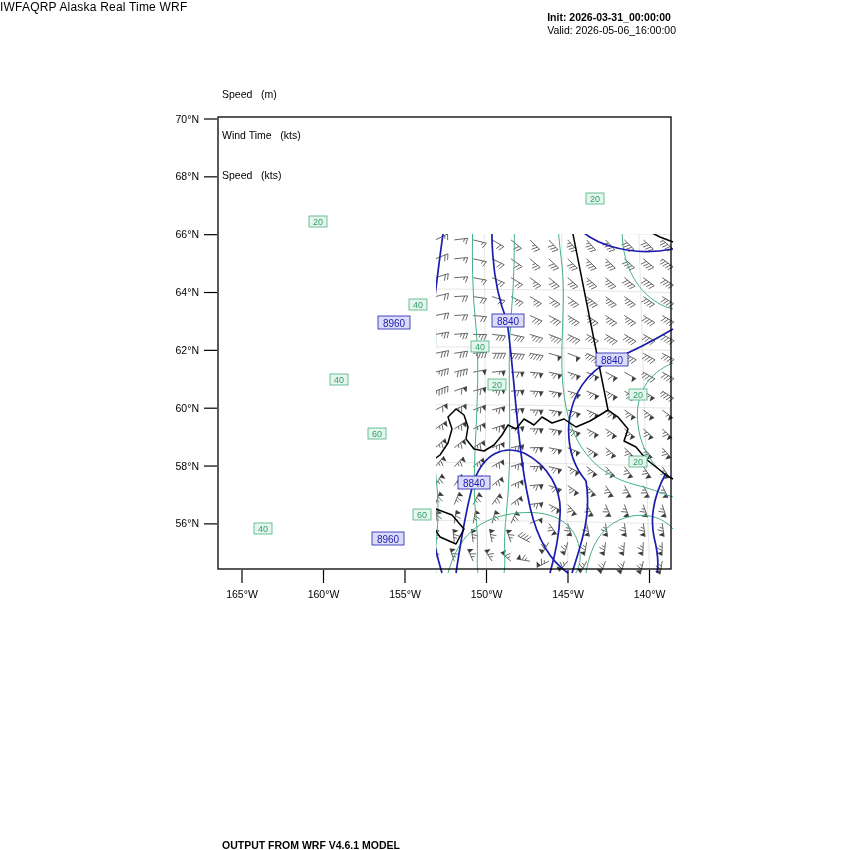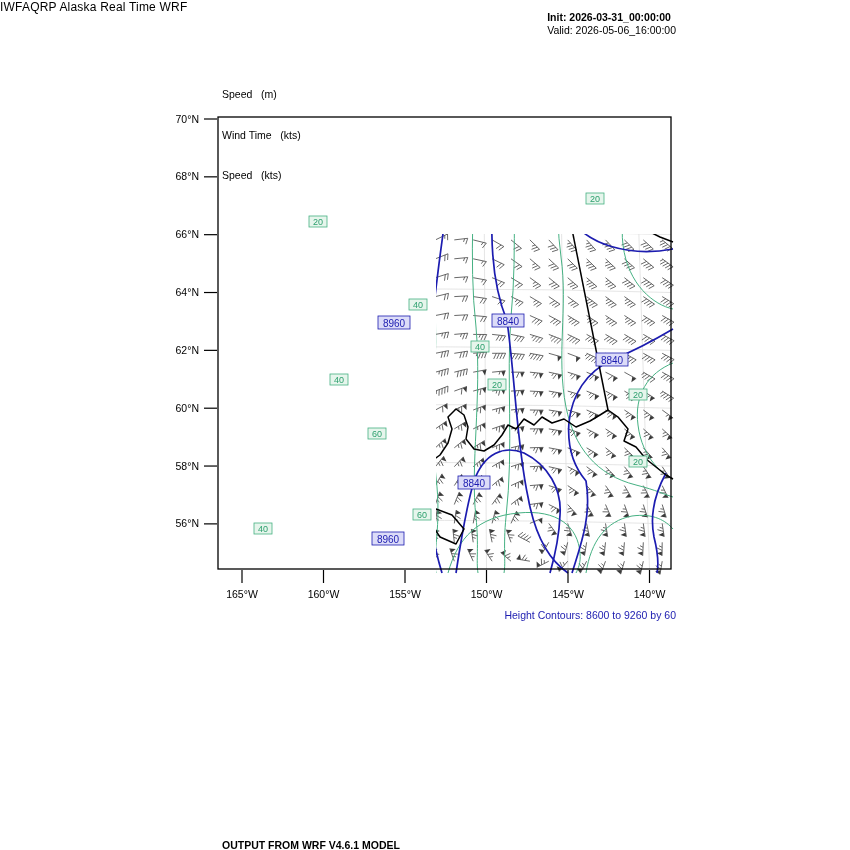--- a/index.html
+++ b/index.html
@@ -2169,19 +2169,18 @@
       <line x1="486.5" y1="570" x2="486.5" y2="583" stroke="#000" stroke-width="1.2"></line>
       <text x="486.5" y="598" text-anchor="middle" font-size="10.5px" fill="#000">150°W</text>
       <line x1="568" y1="570" x2="568" y2="583" stroke="#000" stroke-width="1.2"></line>
       <text x="568" y="598" text-anchor="middle" font-size="10.5px" fill="#000">145°W</text>
       <line x1="649.5" y1="570" x2="649.5" y2="583" stroke="#000" stroke-width="1.2"></line>
       <text x="649.5" y="598" text-anchor="middle" font-size="10.5px" fill="#000">140°W</text>
     </g>
   </svg>
 
 <div class="abs" id="annos">
-  <div id="anno-height">Height Contours: 8600 to 9260 by 60</div>
 </div>
 
 <div class="abs" id="footer">
   <div>OUTPUT FROM WRF V4.6.1 MODEL</div>
   
 </div>
 
 </body></html>

